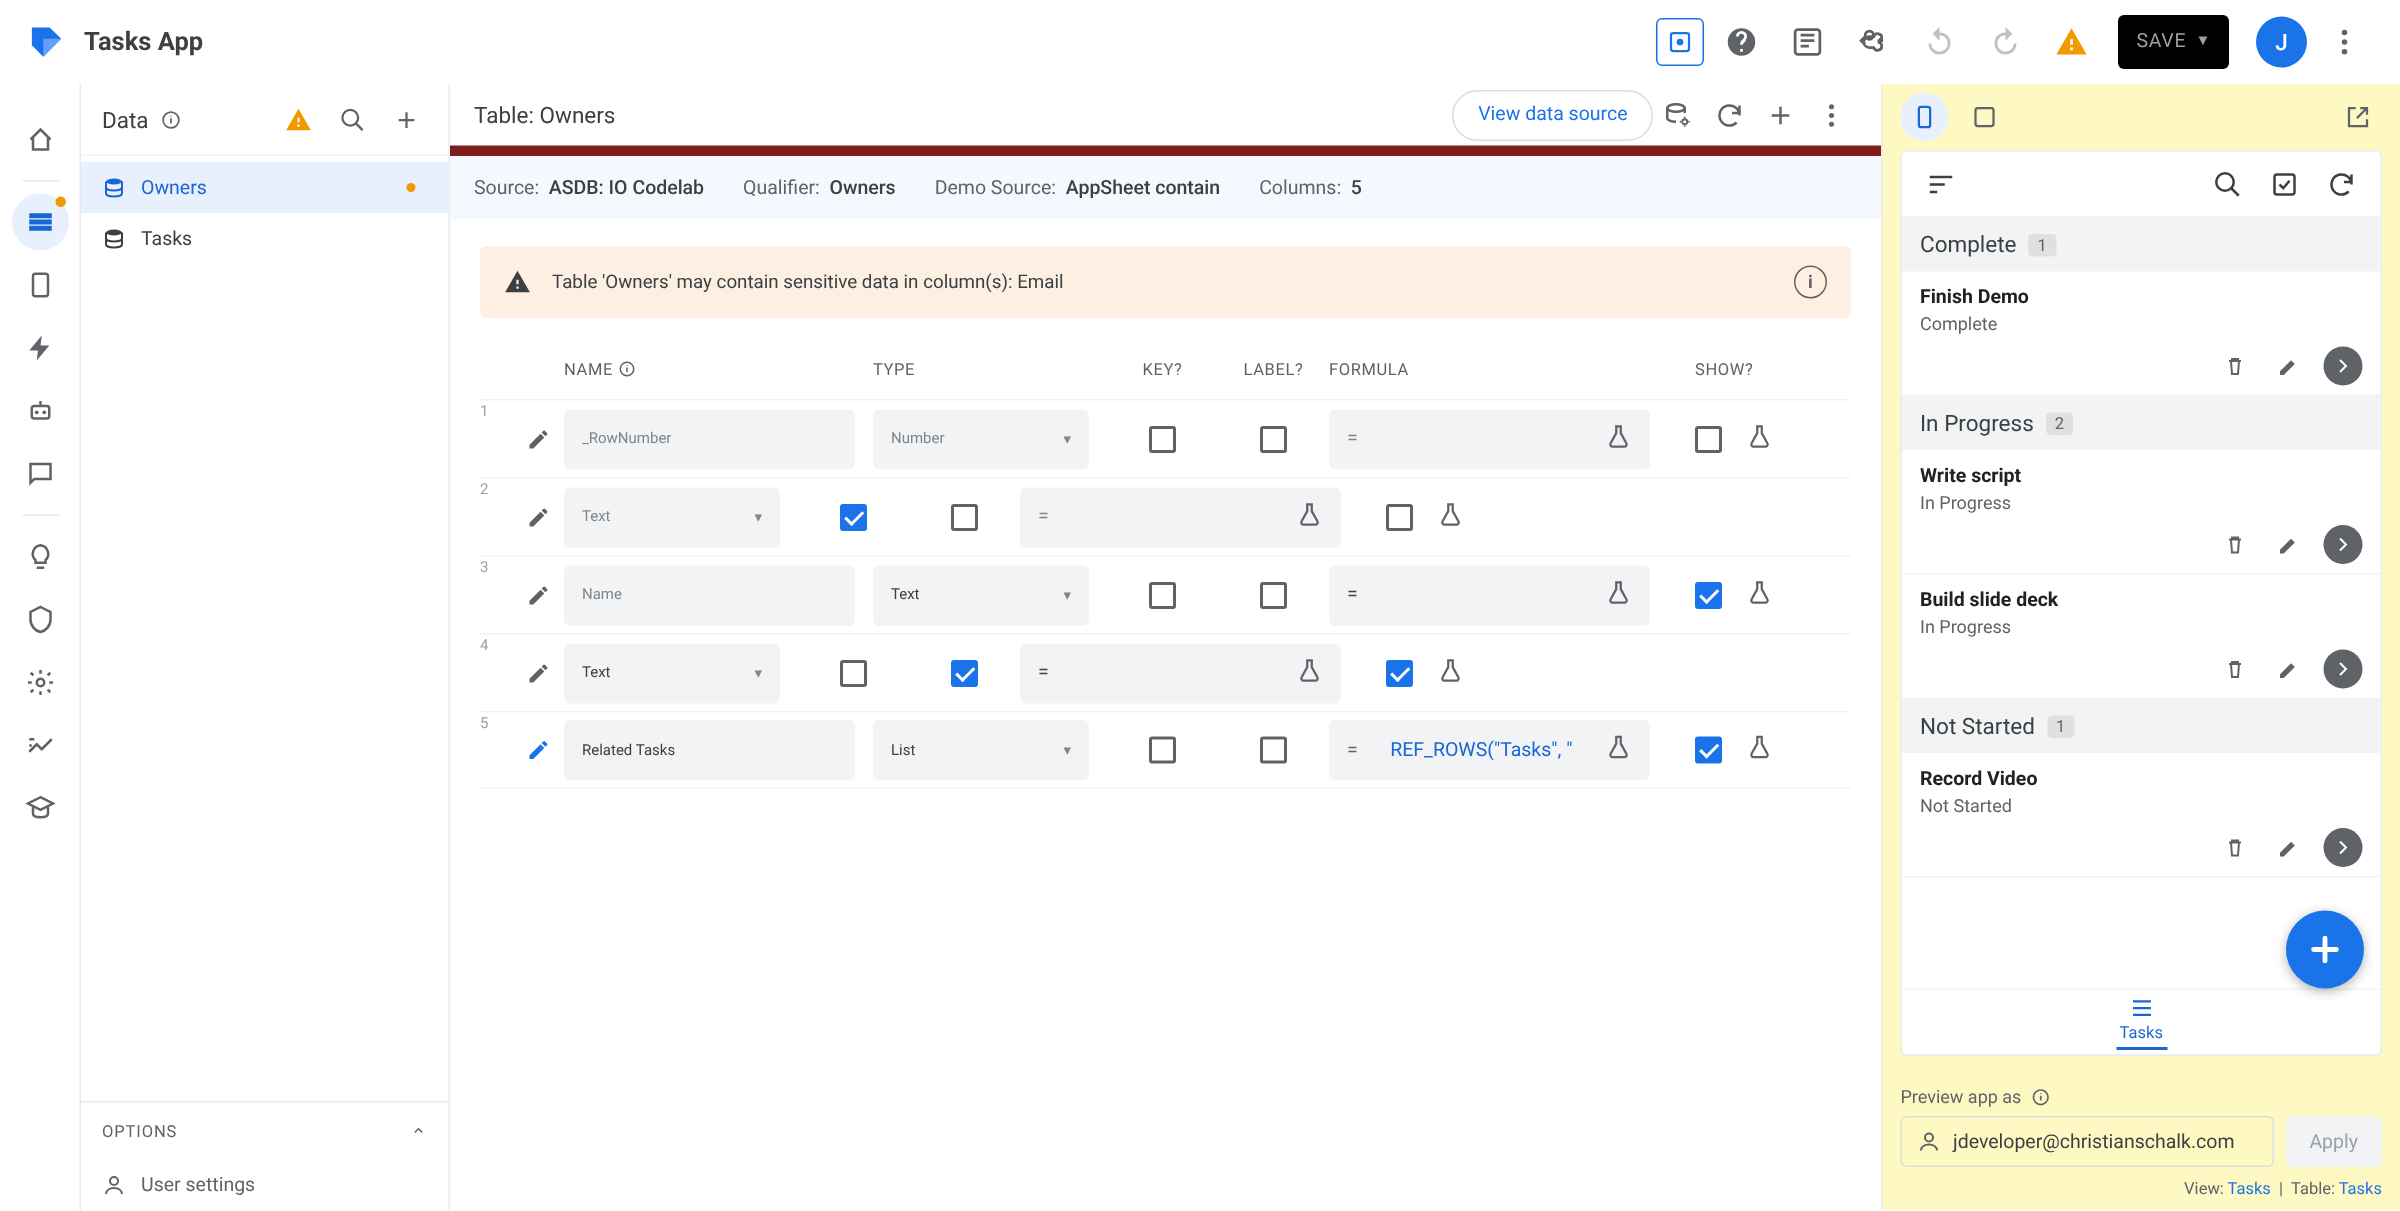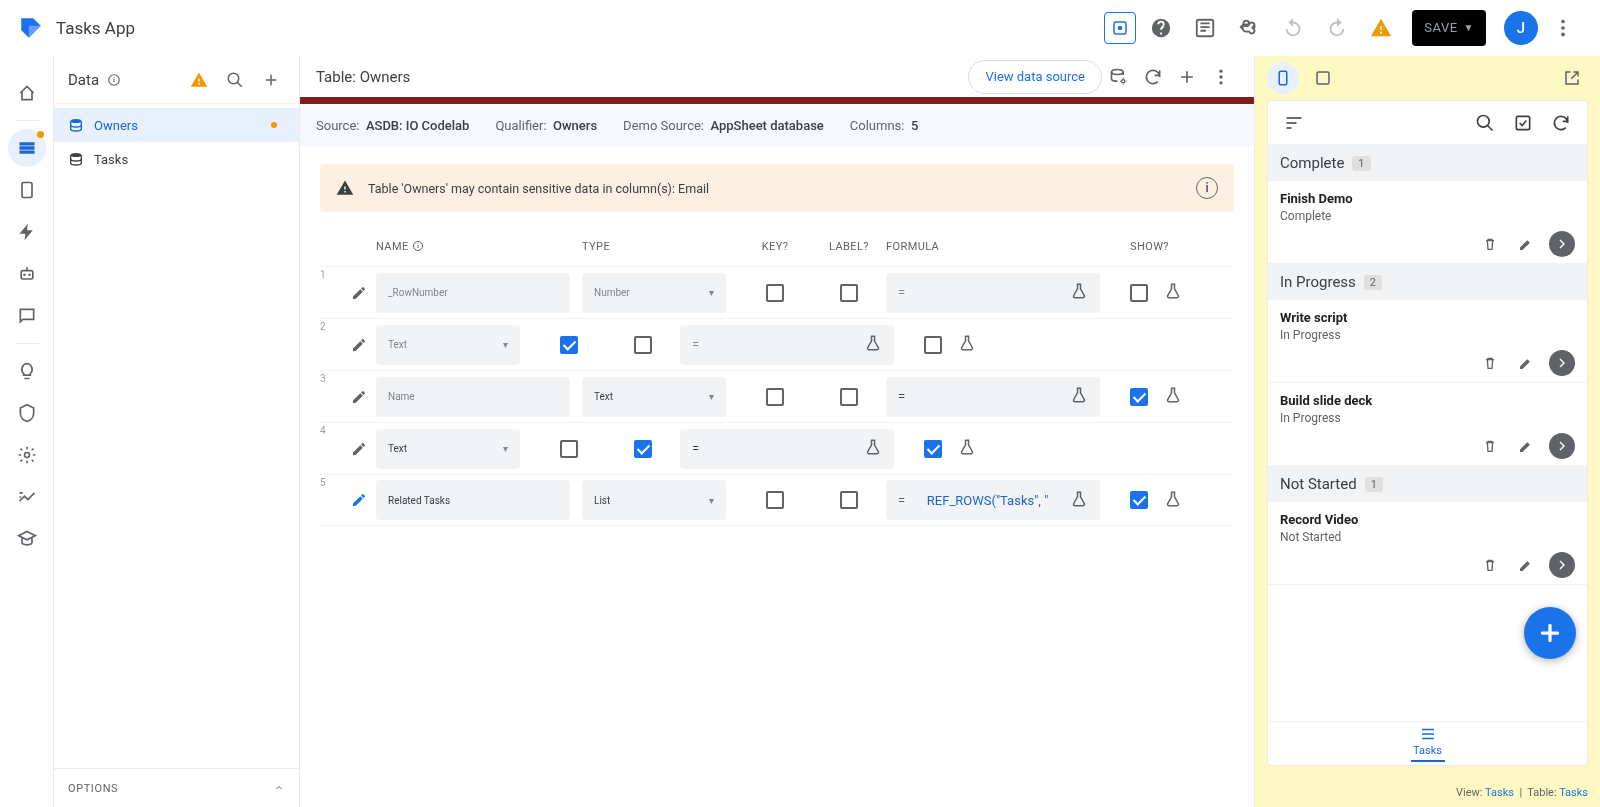--- a/index.html
+++ b/index.html
@@ -2,21 +2,21 @@
 <html><head>
 <meta charset="utf-8">
 <style>
 *{box-sizing:border-box;margin:0;padding:0;font-family:"Google Sans",Roboto,Arial,sans-serif}
 body{background:#fff;color:#202124;font-size:13px;overflow:hidden}
 .app{display:flex;flex-direction:column;height:807px;width:1600px}
 
 .topbar{height:56px;display:flex;align-items:center;padding:0 18px;border-bottom:1px solid #fff}
 .logo{display:flex;align-items:center;gap:12px}
 .logo svg{width:26px;height:26px}
-.logo-title{font-size:17px;font-weight:400;color:#3c4043}
+.logo-title{font-size:17px;font-weight:700;color:#3c4043}
 .topbar-spacer{flex:1}
 .top-actions{display:flex;align-items:center;gap:6px}
 .icon-btn{width:38px;height:38px;display:flex;align-items:center;justify-content:center;border-radius:50%;cursor:pointer;color:#5f6368}
 .icon-btn svg{width:22px;height:22px;fill:currentColor}
 .icon-btn.blue-box{color:#1a73e8;border:1px solid #1a73e8;border-radius:4px;width:32px;height:32px}
 .icon-btn.blue-box svg{width:18px;height:18px}
 .warn{color:#f29900}
 .save-btn{background:#000000;color:#9aa0a6;height:36px;padding:0 12px;display:flex;align-items:center;gap:6px;border-radius:4px;font-size:13px;letter-spacing:.5px;cursor:not-allowed;margin:0 6px}
 .avatar{width:34px;height:34px;border-radius:50%;background:#1a73e8;color:#fff;display:flex;align-items:center;justify-content:center;font-size:15px;font-weight:500;margin-left:6px}
 
@@ -305,20 +305,27 @@
           </div>
         </div>
       <div class="panel-foot">
         <div class="opt-head">
             <span>OPTIONS</span>
             <span class="sp"></span>
             <svg width="12" height="12" viewBox="0 0 24 24">
               <path d="M7 14l5-5 5 5" fill="none" stroke="#5f6368" stroke-width="2"></path>
             </svg>
           </div>
+        <div class="opt-row">
+            <svg viewBox="0 0 24 24">
+              <circle cx="12" cy="8" r="4" fill="none" stroke="currentColor" stroke-width="2"></circle>
+              <path d="M4 21c0-4 4-6 8-6s8 2 8 6" fill="none" stroke="currentColor" stroke-width="2"></path>
+            </svg>
+            <span>User settings</span>
+          </div>
       </div>
     </div>
 
     <div class="center">
       <div class="center-head">
         <span class="center-title">Table: Owners</span>
         <div class="sp"></div>
         <div class="view-src">View data source</div>
         <div class="head-ic">
             <svg viewBox="0 0 24 24">
@@ -342,21 +349,21 @@
             <svg viewBox="0 0 24 24">
               <circle cx="12" cy="5" r="2"></circle>
               <circle cx="12" cy="12" r="2"></circle>
               <circle cx="12" cy="19" r="2"></circle>
             </svg>
           </div>
       </div>
       <div class="meta">
         <span><span>Source:</span>&nbsp;&nbsp;<b>ASDB: IO Codelab</b></span>
         <span><span>Qualifier:</span>&nbsp;&nbsp;<b>Owners</b></span>
-        <span><span>Demo Source:</span>&nbsp;&nbsp;<b>AppSheet database</b></span>
+        <span><span>Demo Source:</span>&nbsp;&nbsp;<b>AppSheet contain</b></span>
         <span><span>Columns:</span>&nbsp;&nbsp;<b>5</b></span>
       </div>
       <div class="alert">
         <svg viewBox="0 0 24 24">
             <path d="M1 21h22L12 2 1 21zm12-3h-2v-2h2v2zm0-4h-2v-4h2v4z"></path>
           </svg>
         <span style="font-size:12.5px">Table 'Owners' may contain sensitive data in column(s): Email</span>
         <div class="sp"></div>
         <div class="info">i</div>
       </div>
@@ -684,19 +691,38 @@
             </svg>
           <span>Tasks</span>
           <div class="ul"></div>
         </div>
       </div>
       <div class="fab">
           <svg viewBox="0 0 24 24">
             <path d="M12 5v14M5 12h14" stroke="#fff" stroke-width="3" stroke-linecap="round"></path>
           </svg>
         </div>
+      <div class="prev-foot">
+        <div class="prev-lab">
+            <span>Preview app as</span>
+            <svg width="13" height="13" viewBox="0 0 24 24">
+              <circle cx="12" cy="12" r="9" fill="none" stroke="#5f6368" stroke-width="2"></circle>
+              <path d="M12 10v6M12 7v1" stroke="#5f6368" stroke-width="2"></path>
+            </svg>
+          </div>
+        <div class="prev-row">
+          <div class="prev-in">
+            <svg width="16" height="16" viewBox="0 0 24 24" fill="#5f6368">
+                <circle cx="12" cy="8" r="4" fill="none" stroke="#5f6368" stroke-width="2"></circle>
+                <path d="M4 21c0-4 4-6 8-6s8 2 8 6" fill="none" stroke="#5f6368" stroke-width="2"></path>
+              </svg>
+            <span>jdeveloper@christianschalk.com</span>
+          </div>
+          <div class="apply">Apply</div>
+        </div>
+      </div>
       <div class="prev-meta">
         <span>View:</span> <a href="#">Tasks</a> &nbsp;|&nbsp;
         <span>Table:</span> <a href="#">Tasks</a>
       </div>
     </div>
   </div>
 </div>
 
 </body></html>

